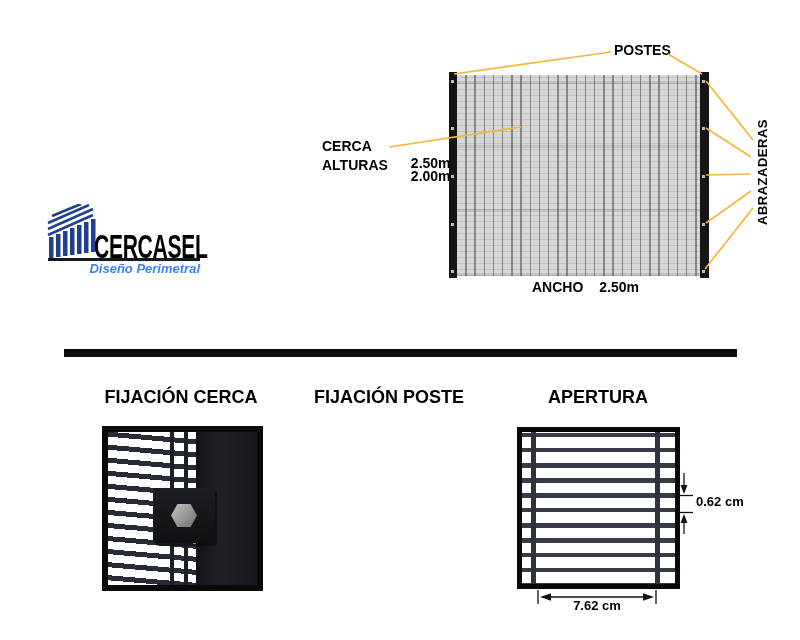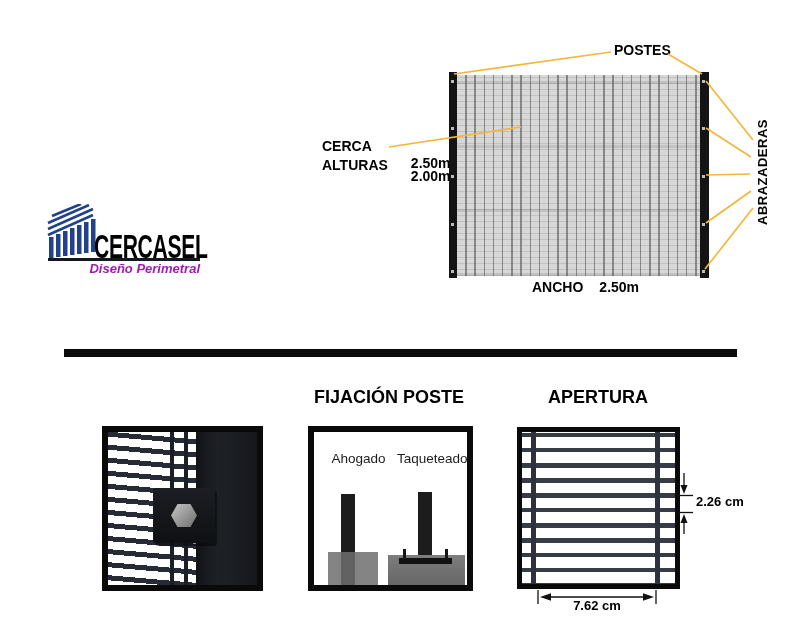--- a/index.html
+++ b/index.html
@@ -29,21 +29,21 @@
   .alturas .vals{display:flex;flex-direction:column;line-height:13px;}
   .lbl-abrazaderas{left:762px;top:172px;transform:translate(-50%,-50%) rotate(-90deg);
                    font-size:13px;letter-spacing:.5px;}
   .ancho{left:532px;top:279px;display:flex;gap:16px;font-weight:bold;font-size:14px;}
 
   
   .logo-brand{left:94px;top:227px;font-size:34px;font-weight:bold;letter-spacing:-.5px;
               transform:scaleX(.62);transform-origin:left top;white-space:nowrap;}
   .logo-underline{left:48px;top:258px;width:152px;height:2.5px;background:#15181d;}
   .logo-tagline{left:48px;top:261px;width:152px;text-align:right;font-size:13px;
-                font-weight:bold;font-style:italic;color:#a21caf;}
+                font-weight:bold;font-style:italic;color:#3b82f6;}
 
   
   .divider{left:64px;top:349px;width:673px;height:8px;background:#0b0b0b;}
 
   
   .sec-title{font-size:18px;font-weight:bold;text-align:center;width:210px;white-space:nowrap;}
   .sec-t1{left:76px;top:387px;}
   .sec-t2{left:284px;top:387px;}
   .sec-t3{left:493px;top:387px;text-align:center;}
 
@@ -139,51 +139,41 @@
       <rect x="37" y="18" width="4.5" height="31"></rect>
       <rect x="44" y="15" width="4.5" height="33"></rect>
     </g>
   </svg>
   <div class="abs logo-brand">CERCASEL</div>
   <div class="abs logo-underline"></div>
   <div class="abs logo-tagline">Diseño Perimetral</div>
 
   <div class="abs divider"></div>
 
+  <div class="abs sec-title sec-t1">FIJACIÓN CERCA</div>
   <div class="abs sec-title sec-t2">FIJACIÓN POSTE</div>
   <div class="abs sec-title sec-t3">APERTURA</div>
 
   <div class="panel panel1">
     <div class="p1-mesh"></div>
     <div class="p1-vwire" style="left:62px"></div>
     <div class="p1-vwire" style="left:76px"></div>
     <div class="p1-post"></div>
     <div class="p1-clamp"></div>
     <div class="p1-bolt"></div>
   </div>
 
-  <div class="panel panel2">
-    <div class="p2-label" style="left:11px;top:19px;width:67px">Ahogado</div>
-    <div class="p2-label" style="left:83px;top:19px;width:69px">Taqueteado</div>
-    <div class="p2-post" style="left:27px;top:62px;height:92px"></div>
-    <div class="p2-block p2-block-left"></div>
-    <div class="p2-post" style="left:104px;top:60px;height:70px"></div>
-    <div class="p2-block p2-block-right"></div>
-    <div class="p2-plate"></div>
-    <div class="p2-bolt" style="left:89px"></div>
-    <div class="p2-bolt" style="left:131px"></div>
-  </div>
 
   <div class="panel panel3">
     <div class="p3-mesh"></div>
     <div class="p3-vwire" style="left:9px"></div>
     <div class="p3-vwire" style="left:133px"></div>
   </div>
 
-  <div class="abs dim-text dim-127">2.26 cm</div>
+  <div class="abs dim-text dim-127">0.62 cm</div>
   <div class="abs dim-text dim-762">7.62 cm</div>
 
   <svg class="overlay" width="800" height="640" viewBox="0 0 800 640">
     <g stroke="#F4B63C" stroke-width="1.7" fill="none">
       <line x1="611" y1="52" x2="454" y2="74"></line>
       <line x1="668" y1="54" x2="702" y2="74"></line>
       <line x1="389" y1="147" x2="521" y2="127"></line>
       <line x1="753" y1="140" x2="706" y2="81"></line>
       <line x1="751" y1="157" x2="706" y2="128"></line>
       <line x1="750" y1="174" x2="706" y2="175"></line>

